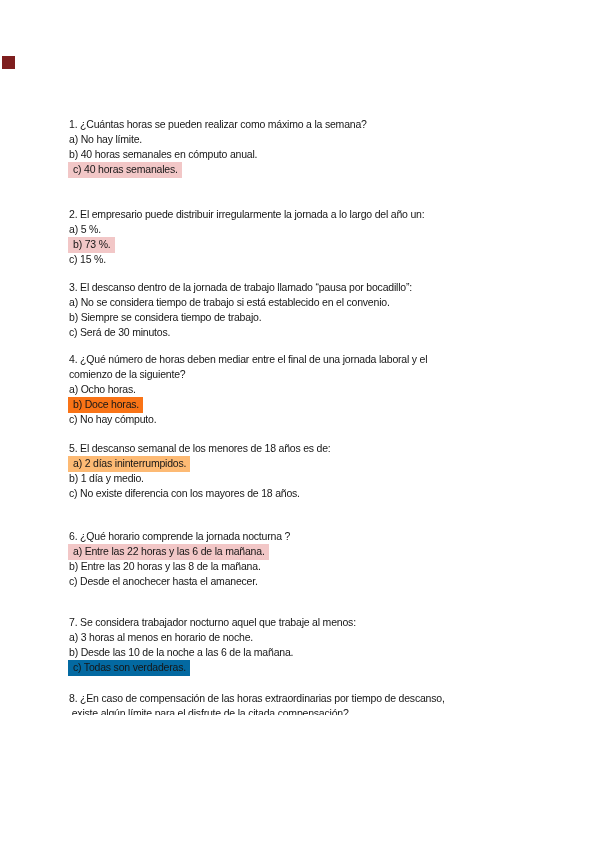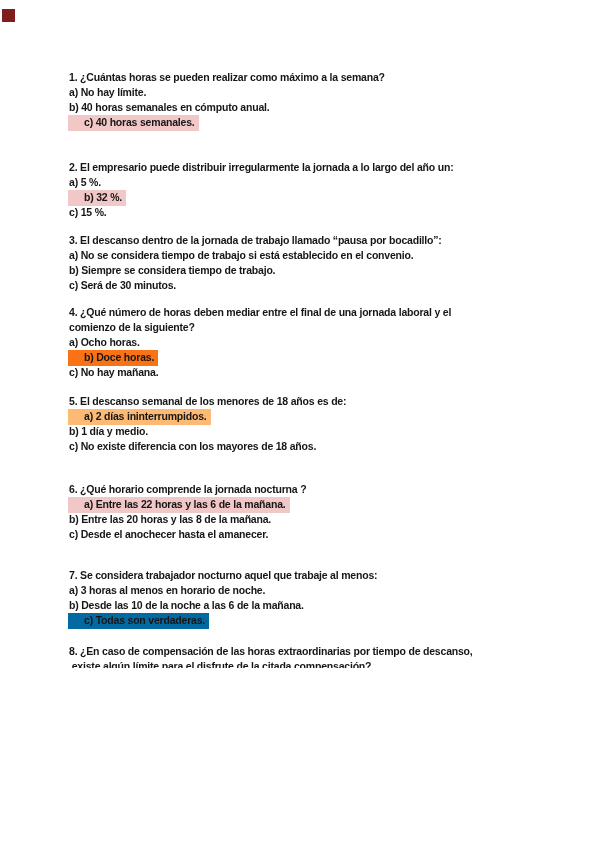--- a/index.html
+++ b/index.html
@@ -2,24 +2,25 @@
 <html><head>
 <meta charset="utf-8">
 <style>
   html,body{margin:0;padding:0;background:#fff;}
   .page{
     position:relative;
     width:600px;height:668px;
     background:#ffffff;
     overflow:hidden;
     font-family:"Liberation Sans", sans-serif;
-    font-weight:700;
+    font-weight:400;
     font-size:10.5px;
     letter-spacing:-0.2px;
     color:#161616;
+    margin-top:47px;
   }
   .content{
     position:absolute;
     left:69px;top:70px;
     width:495px;
   }
   .line{
     height:15px;
     line-height:15px;
     white-space:nowrap;
@@ -29,21 +30,21 @@
   .question:nth-child(2){margin-bottom:13px;}
   .question:nth-child(3){margin-bottom:12px;}
   .question:nth-child(4){margin-bottom:14px;}
   .question:nth-child(5){margin-bottom:28px;}
   .question:nth-child(6){margin-bottom:26px;}
   .question:nth-child(7){margin-bottom:16px;}
   .question:nth-child(8){margin-bottom:0;}
   .hl{
     display:inline-block;
     background:#f2c7c7;
-    padding:0 4px 1px 16px;
+    padding:0 4px 1px 5px;
     margin-left:-1px;
   }
   .corner{
     position:absolute;
     width:13px;height:13px;
     background:#7e1e1e;
   }
   .corner.tl{left:2px;top:9px;}
   .corner.br{left:584px;top:818px;}
 </style>
@@ -56,35 +57,35 @@
   <div class="content">
       <div class="question">
         <div class="line title">1. ¿Cuántas horas se pueden realizar como máximo a la semana?</div>
         <div class="line option"><span>a) No hay límite.</span></div>
         <div class="line option"><span>b) 40 horas semanales en cómputo anual.</span></div>
         <div class="line option"><span class="hl" style="background: rgb(242, 199, 199);">c) 40 horas semanales.</span></div>
       </div>
       <div class="question">
         <div class="line title">2. El empresario puede distribuir irregularmente la jornada a lo largo del año un:</div>
         <div class="line option"><span>a) 5 %.</span></div>
-        <div class="line option"><span class="hl" style="background: rgb(242, 199, 199);">b) 32 %.</span></div>
+        <div class="line option"><span class="hl" style="background: rgb(242, 199, 199);">b) 73 %.</span></div>
         <div class="line option"><span>c) 15 %.</span></div>
       </div>
       <div class="question">
         <div class="line title">3. El descanso dentro de la jornada de trabajo llamado “pausa por bocadillo”:</div>
         <div class="line option"><span>a) No se considera tiempo de trabajo si está establecido en el convenio.</span></div>
         <div class="line option"><span>b) Siempre se considera tiempo de trabajo.</span></div>
         <div class="line option"><span>c) Será de 30 minutos.</span></div>
       </div>
       <div class="question">
         <div class="line title">4. ¿Qué número de horas deben mediar entre el final de una jornada laboral y el</div>
         <div class="line title">comienzo de la siguiente?</div>
         <div class="line option"><span>a) Ocho horas.</span></div>
         <div class="line option"><span class="hl" style="background: #f97316;">b) Doce horas.</span></div>
-        <div class="line option"><span>c) No hay mañana.</span></div>
+        <div class="line option"><span>c) No hay cómputo.</span></div>
       </div>
       <div class="question">
         <div class="line title">5. El descanso semanal de los menores de 18 años es de:</div>
         <div class="line option"><span class="hl" style="background: #fdba74;">a) 2 días ininterrumpidos.</span></div>
         <div class="line option"><span>b) 1 día y medio.</span></div>
         <div class="line option"><span>c) No existe diferencia con los mayores de 18 años.</span></div>
       </div>
       <div class="question">
         <div class="line title">6. ¿Qué horario comprende la jornada nocturna ?</div>
         <div class="line option"><span class="hl" style="background: rgb(242, 199, 199);">a) Entre las 22 horas y las 6 de la mañana.</span></div>

